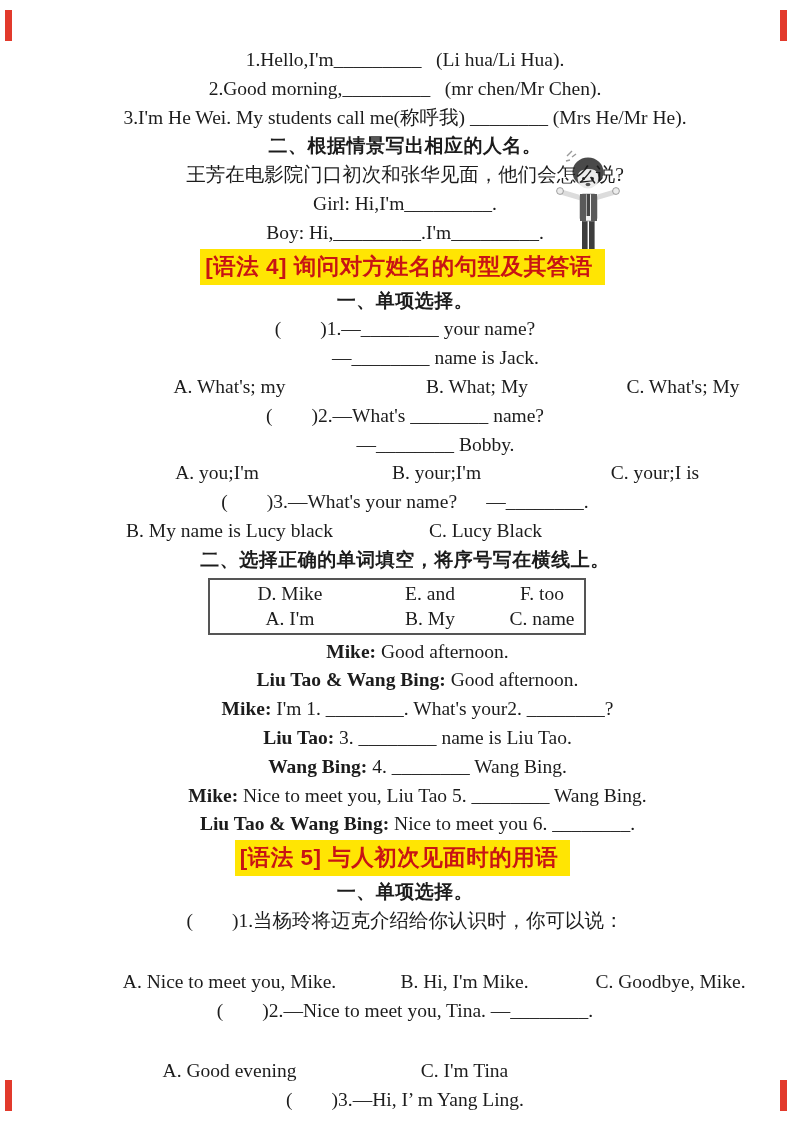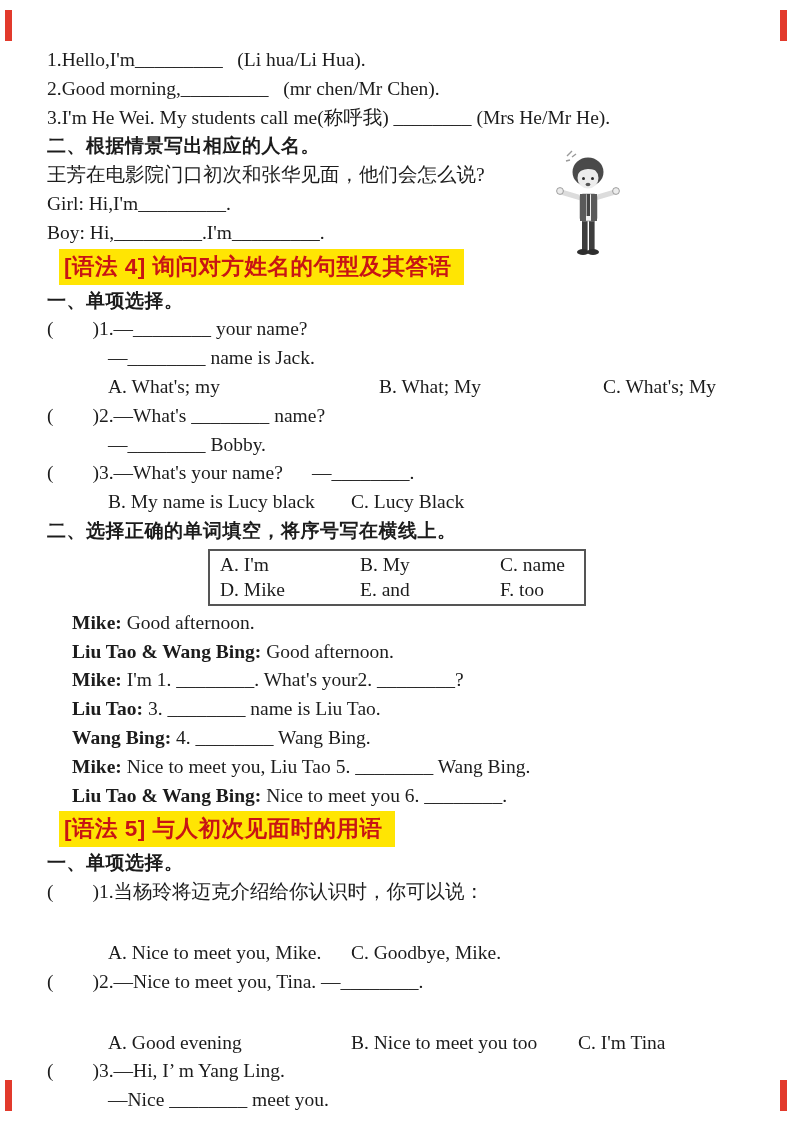--- a/index.html
+++ b/index.html
@@ -1,19 +1,19 @@
 <!DOCTYPE html>
 <html><head>
 <meta charset="utf-8">
 <style>
   * { margin:0; padding:0; box-sizing:border-box; }
   html,body { background:#ffffff; }
   .page {
     position:relative; width:793px; height:1122px; background:#ffffff;
-    overflow:hidden; font-family:"Liberation Serif", serif; color:#1c1c1c;
+    overflow:hidden; font-family:"Liberation Serif", serif; color:#1c1c1c;text-align:center;
   }
   .content { position:absolute; left:47px; top:46px; width:716px; }
   .line {
     font-family:"Liberation Serif", serif;
     font-size:19.5px; line-height:28.8px; color:#1c1c1c;
     white-space:pre-wrap;
   }
   .bold-cn {
     font-family:"Liberation Sans","DejaVu Sans",sans-serif;
     font-weight:700; font-size:19px; letter-spacing:0.5px;
@@ -96,65 +96,70 @@
     <div class="line">(        )1.—________ your name?</div>
     <div class="line ind">—________ name is Jack.</div>
     <div class="opts cols-a">
       <span class="line">A. What's; my</span>
       <span class="line">B. What; My</span>
       <span class="line">C. What's; My</span>
     </div>
 
     <div class="line">(        )2.—What's ________ name?</div>
     <div class="line ind">—________ Bobby.</div>
+    <div class="opts cols-b">
+      <span class="line">A. you;I'm</span>
+      <span class="line">B. your;I'm</span>
+      <span class="line">C. your;I is</span>
+    </div>
 
     <div class="line">(        )3.—What's your name?      —________.</div>
     <div class="opts cols-c">
       <span class="line">B. My name is Lucy black</span>
       <span class="line">C. Lucy Black</span>
     </div>
 
     <div class="line bold-cn">二、选择正确的单词填空，将序号写在横线上。</div>
 
     <div class="bank">
       <div class="bank-row">
+        <span class="line">D. Mike</span>
+        <span class="line">E. and</span>
+        <span class="line">F. too</span>
+      </div>
+      <div class="bank-row">
         <span class="line">A. I'm</span>
         <span class="line">B. My</span>
         <span class="line">C. name</span>
-      </div>
-      <div class="bank-row">
-        <span class="line">D. Mike</span>
-        <span class="line">E. and</span>
-        <span class="line">F. too</span>
       </div>
     </div>
 
     <div class="line dialog"><span class="spk">Mike:</span><span> Good afternoon.</span></div>
     <div class="line dialog"><span class="spk">Liu Tao &amp; Wang Bing:</span><span> Good afternoon.</span></div>
     <div class="line dialog"><span class="spk">Mike:</span><span> I'm 1. ________. What's your2. ________?</span></div>
     <div class="line dialog"><span class="spk">Liu Tao:</span><span> 3. ________ name is Liu Tao.</span></div>
     <div class="line dialog"><span class="spk">Wang Bing:</span><span> 4. ________ Wang Bing.</span></div>
     <div class="line dialog"><span class="spk">Mike:</span><span> Nice to meet you, Liu Tao 5. ________ Wang Bing.</span></div>
     <div class="line dialog"><span class="spk">Liu Tao &amp; Wang Bing:</span><span> Nice to meet you 6. ________.</span></div>
 
     <div class="band-wrap">
       <span class="band">[语法 5] 与人初次见面时的用语</span>
     </div>
     <div class="line bold-cn">一、单项选择。</div>
 
     <div class="line">(        )1.当杨玲将迈克介绍给你认识时，你可以说：</div>
     <div class="opts cols-d">
       <span class="line">A. Nice to meet you, Mike.</span>
+      <span class="line">B. Hi, I'm Mike.</span>
       <span class="line">C. Goodbye, Mike.</span>
     </div>
 
     <div class="line">(        )2.—Nice to meet you, Tina. —________.</div>
     <div class="opts cols-d">
       <span class="line">A. Good evening</span>
-      <span class="line">B. Nice to meet you too</span>
       <span class="line">C. I'm Tina</span>
     </div>
 
     <div class="line">(        )3.—Hi, I’ m Yang Ling.</div>
     <div class="line ind">—Nice ________ meet you.</div>
 
   </div>
 </div>
 
 </body></html>

